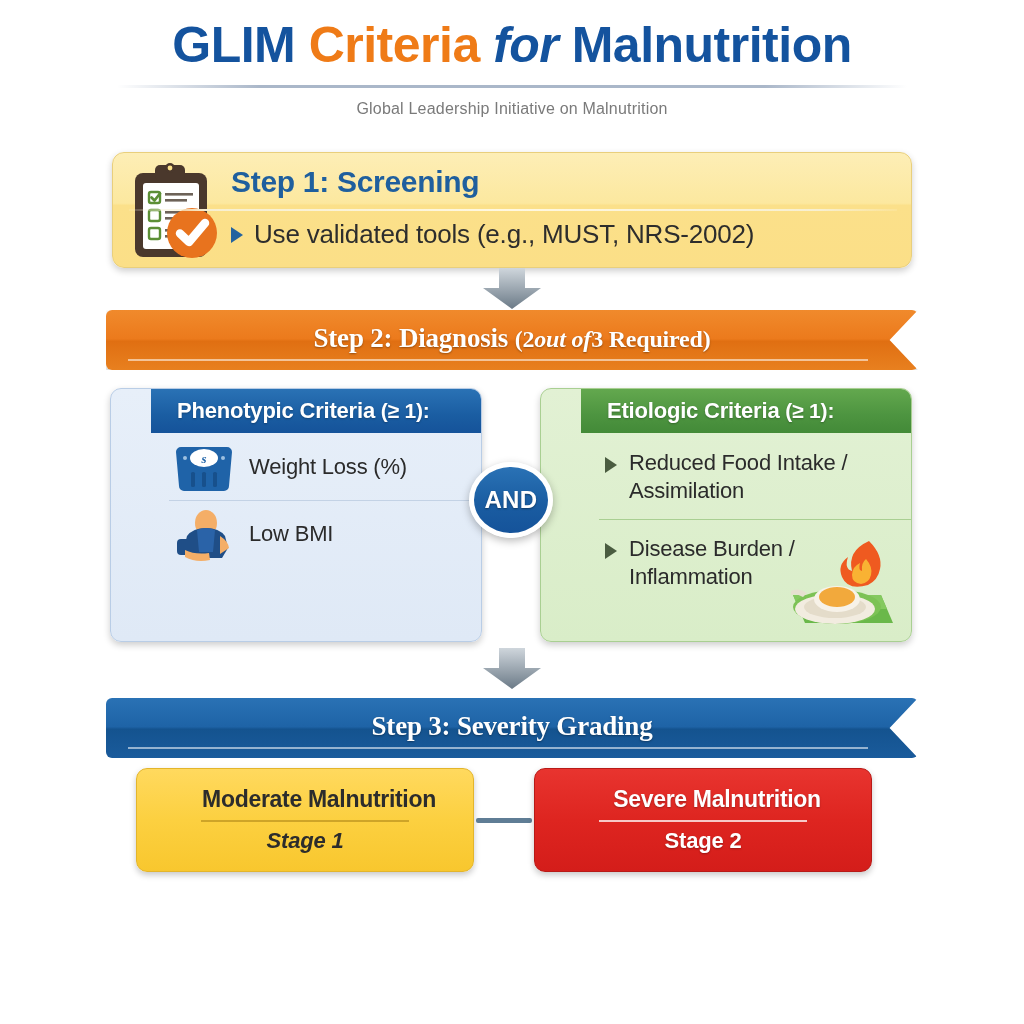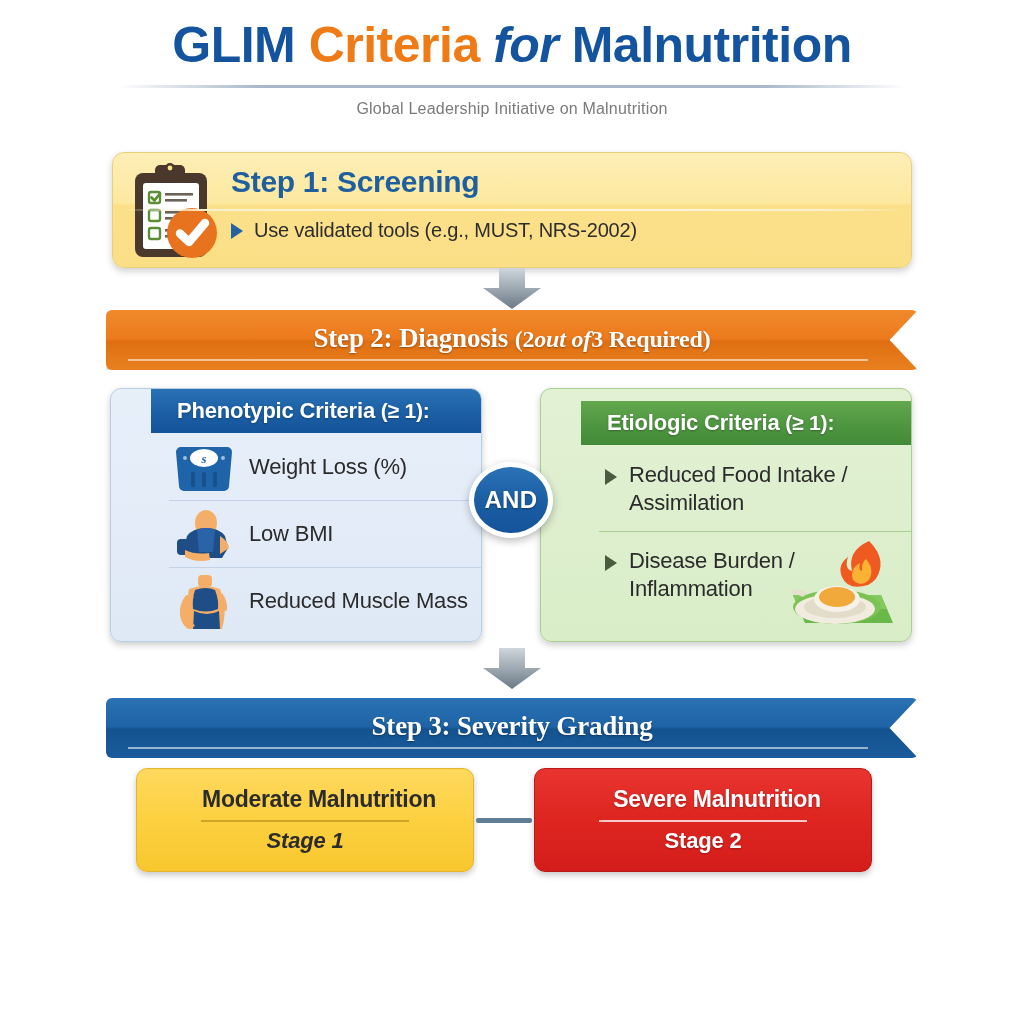--- a/index.html
+++ b/index.html
@@ -51,21 +51,21 @@
     font-size: 30px; font-weight: 700; color: #1f5f9e; letter-spacing: -0.3px;
   }
   #step1-bullet-row {
     position: absolute; left: 118px; top: 66px;
     display: flex; align-items: center; gap: 11px;
   }
   .tri-blue {
     width: 0; height: 0; border-left: 12px solid #23639f;
     border-top: 8px solid transparent; border-bottom: 8px solid transparent;
   }
-  #step1-bullet-text { font-size: 20px; color: #2d2d2d; letter-spacing: -0.2px; }
+  #step1-bullet-text { font-size: 26px; color: #2d2d2d; letter-spacing: -0.2px; }
 
   
   #clipboard-icon { position: absolute; left: 16px; top: 10px; width: 96px; height: 100px; }
 
   
   .down-arrow { position: absolute; width: 62px; height: 42px; }
 
   
   .ribbon {
     position: absolute; left: 106px; width: 812px; height: 60px;
@@ -108,21 +108,21 @@
   #panel-pheno { left: 110px; background: linear-gradient(to bottom,#e7eff9 0%, #dfe9f6 100%); border: 1px solid #b9cde6; }
   #panel-etio  { left: 540px; background: linear-gradient(to bottom,#e2f1d4 0%, #d9edc8 100%); border: 1px solid #a9cf92; }
 
   .panel-header {
     height: 44px; display: flex; align-items: center;
     color: #fff; font-size: 22px; font-weight: 700; letter-spacing: -0.2px;
     text-shadow: 0 1px 2px rgba(0,0,0,0.28);
     padding-left: 26px;
   }
   #panel-pheno .panel-header { background: linear-gradient(to bottom,#2a72b5 0%, #1a5da2 60%, #15539a 100%); }
-  #panel-etio .panel-header  { background: linear-gradient(to bottom,#63a84e 0%, #4d9440 60%, #438a38 100%); margin-top: 12px; }
+  #panel-etio .panel-header  { background: linear-gradient(to bottom,#63a84e 0%, #4d9440 60%, #438a38 100%); }
   .panel-header .norm { font-weight: 700; font-size: 21px; }
 
   .pheno-row {
     position: relative; display: flex; align-items: center; gap: 14px;
     height: 67px; padding-left: 22px;
   }
   .pheno-row + .pheno-row::before {
     content: ""; position: absolute; left: 18px; top: 0; width: 330px; height: 1px;
     background: #c3d2e5;
   }
@@ -284,31 +284,20 @@
         <ellipse cx="33" cy="17" rx="11" ry="13" fill="#f4ae67"></ellipse>
         <path d="M14 30 q6 -8 19 -8 q13 0 19 8 l3 12 l-6 10 h-32 l-6 -10 z" fill="#1f4e87"></path>
         <path d="M24 24 q9 -4 18 0 l-2 22 h-14 z" fill="#2a63a8"></path>
         <path d="M8 33 h12 v16 h-12 a4 4 0 0 1 -4 -4 v-8 a4 4 0 0 1 4 -4 z" fill="#1f4e87"></path>
         <path d="M12 44 q10 5 24 3 l1 7 q-14 3 -25 -3 z" fill="#f4ae67"></path>
         <path d="M47 30 q8 5 9 12 l-9 6 z" fill="#f4ae67"></path>
       </svg>
       <span class="pheno-label">Low BMI</span>
     </div>
 
-    <div class="pheno-row">
-      <svg class="pheno-icon" viewBox="0 0 62 56">
-        <rect x="25" y="2" width="14" height="12" rx="4" fill="#f4ae67"></rect>
-        <path d="M16 16 q15 -6 31 0 l4 12 q2 14 -2 28 h-33 q-4 -16 -2 -28 z" fill="#f4ae67"></path>
-        <path d="M22 17 q11 -4 20 0 q4 10 3 19 q-12 5 -25 0 q-1 -10 2 -19 z" fill="#1f4e87"></path>
-        <path d="M21 38 q13 6 25 0 l1 18 h-27 z" fill="#1f4e87"></path>
-        <path d="M13 22 q-7 9 -6 20 q1 9 8 14 l7 -3 q-7 -8 -6 -17 q1 -8 5 -12 z" fill="#f4ae67"></path>
-        <path d="M49 20 q6 8 5 17 l-6 3 q1 -10 -2 -16 z" fill="#f4ae67"></path>
-      </svg>
-      <span class="pheno-label">Reduced Muscle Mass</span>
-    </div>
   </div>
 
   <div id="and-badge">AND</div>
 
   <div id="panel-etio" class="panel">
     <div class="panel-header">
       <span>Etiologic Criteria</span>&nbsp;<span class="norm">(≥ 1):</span>
     </div>
 
     <div class="etio-item">

